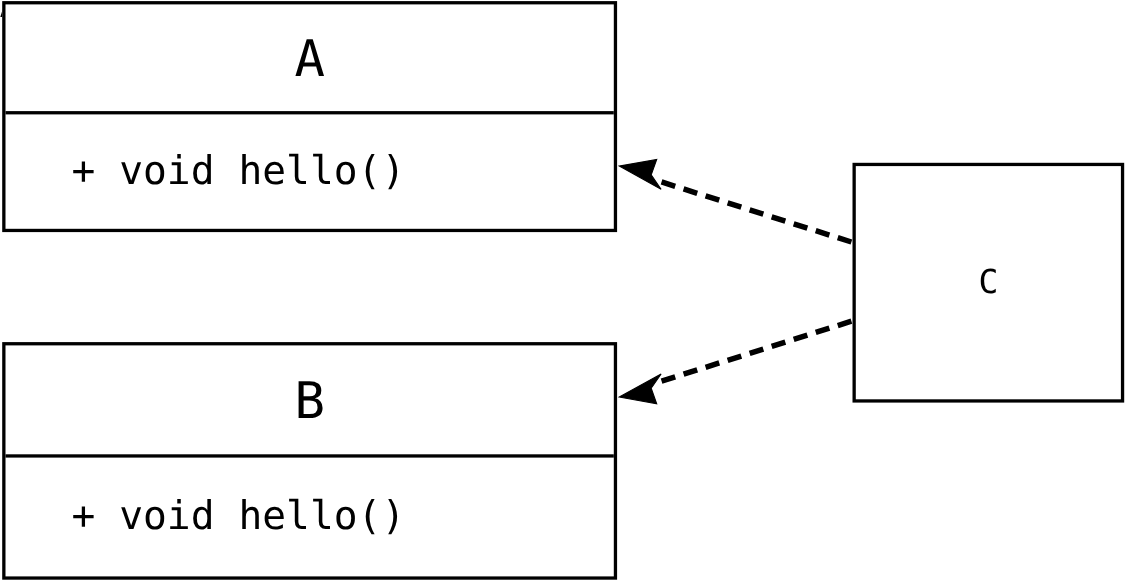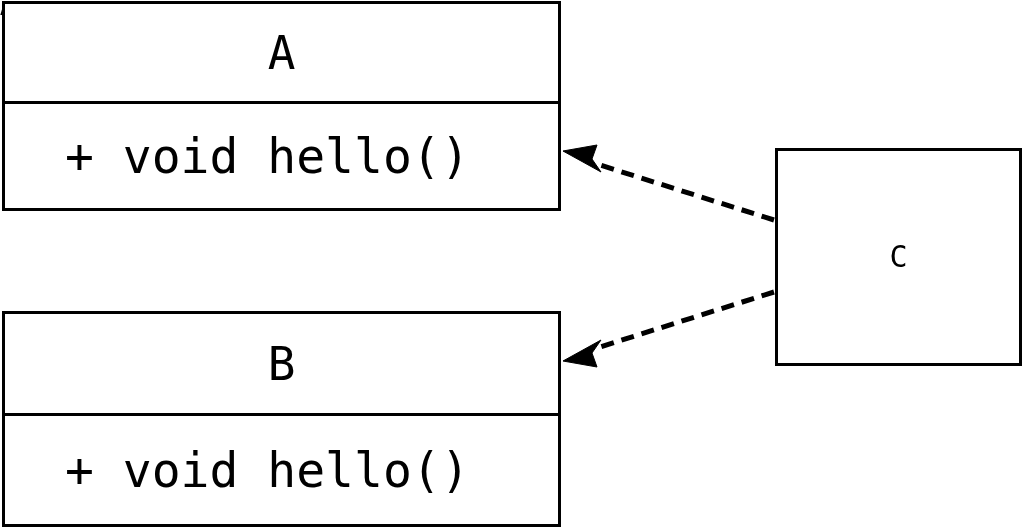--- a/index.html
+++ b/index.html
@@ -48,21 +48,21 @@
   }
   .class-members-row {
     box-sizing: border-box;
     display: flex;
     align-items: center;
     justify-content: flex-start;
     padding-left: 60px;
   }
   .member {
     font-family: "DejaVu Sans Mono", "Liberation Mono", monospace;
-    font-size: 48px;
+    font-size: 36px;
     line-height: 1;
     color: #000000;
     white-space: pre;
   }
 
   
   #class-a {
     left: 2px;
     top: 1px;
     width: 559px;

